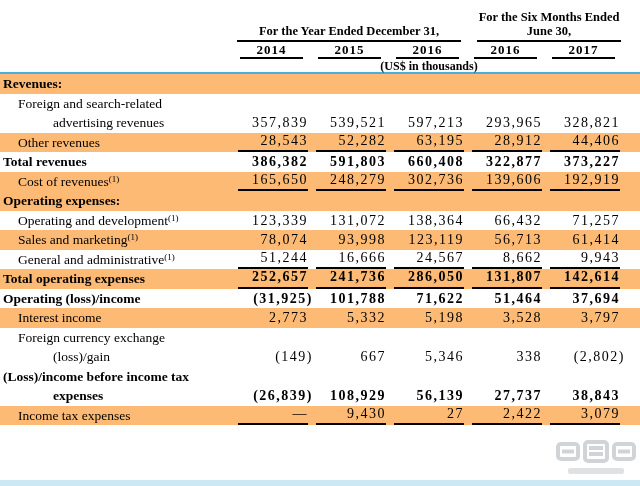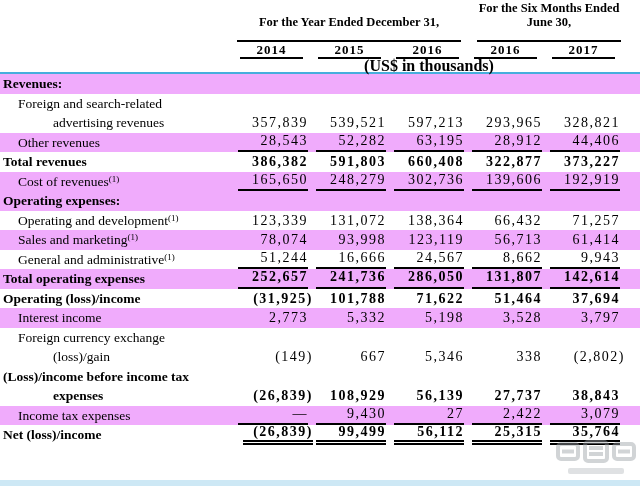--- a/index.html
+++ b/index.html
@@ -16,40 +16,40 @@
   col.c-num{width:78px;}
   col.c-sp{width:16px;}
 
   
   thead td{vertical-align:bottom;padding:0;}
   tr.h-groups td{height:42px;}
   .group-line{
     border-bottom:2px solid #000;
     text-align:center;font-weight:bold;
     font-size:12.5px;line-height:14px;
-    padding-bottom:11px;
+    padding-bottom:2px;
   }
   .gl-year{margin:0 7px 0 3px;}
   .gl-six{margin:0 3px 0 9px;}
   tr.h-years td{height:17px;}
   .year-line{
     border-bottom:2px solid #000;
     text-align:center;font-weight:bold;
     font-size:13px;line-height:13px;letter-spacing:1px;
     padding-bottom:1px;margin:0 9px 0 6px;
   }
   tr.h-units td{height:13px;}
   .units-note{
     text-align:center;font-weight:bold;
-    font-size:16px;line-height:12px;
+    font-size:12px;line-height:12px;
   }
 
   
   tbody td{vertical-align:bottom;padding:0;}
-  tbody tr.shaded{background:#f0abfc;}
+  tbody tr.shaded{background:#fdba74;}
   tbody tr.bold{font-weight:bold;}
   tbody tr:first-child td{border-top:2.5px solid #47aedd;}
   .lbl{font-size:13.5px;line-height:19.5px;white-space:nowrap;}
   .ind0{padding-left:3px;}
   .ind1{padding-left:18px;}
   .ind2{padding-left:37px;margin-left:16px;}
   .lbl sup{font-size:9px;line-height:0;vertical-align:4px;letter-spacing:0;}
   .val{
     width:70px;height:19.5px;box-sizing:border-box;
     margin-left:auto;margin-right:4px;
@@ -419,41 +419,20 @@
             <div class="val rule-single">27</div>
           </td>
           <td>
             <div class="val rule-single">2,422</div>
           </td>
           <td>
             <div class="val rule-single">3,079</div>
           </td>
           <td></td>
         </tr>
-        <tr class="bold">
-          <td>
-            <div class="lbl ind0"><span>Net (loss)/income</span></div>
-          </td>
-          <td>
-            <div class="val rule-double neg">(26,839)</div>
-          </td>
-          <td>
-            <div class="val rule-double">99,499</div>
-          </td>
-          <td>
-            <div class="val rule-double">56,112</div>
-          </td>
-          <td>
-            <div class="val rule-double">25,315</div>
-          </td>
-          <td>
-            <div class="val rule-double">35,764</div>
-          </td>
-          <td></td>
-        </tr>
       </tbody>
   </table>
 
   <div class="bottom-strip"></div>
 
   <svg class="watermark" width="84" height="46" viewBox="0 0 84 46" aria-hidden="true">
     <g stroke="#9ba1a6" fill="none" stroke-width="4">
       <rect x="4" y="7" width="20" height="15" rx="3"></rect>
       <path d="M8 14.5 h12"></path>
       <rect x="31" y="5" width="22" height="19" rx="3"></rect>

